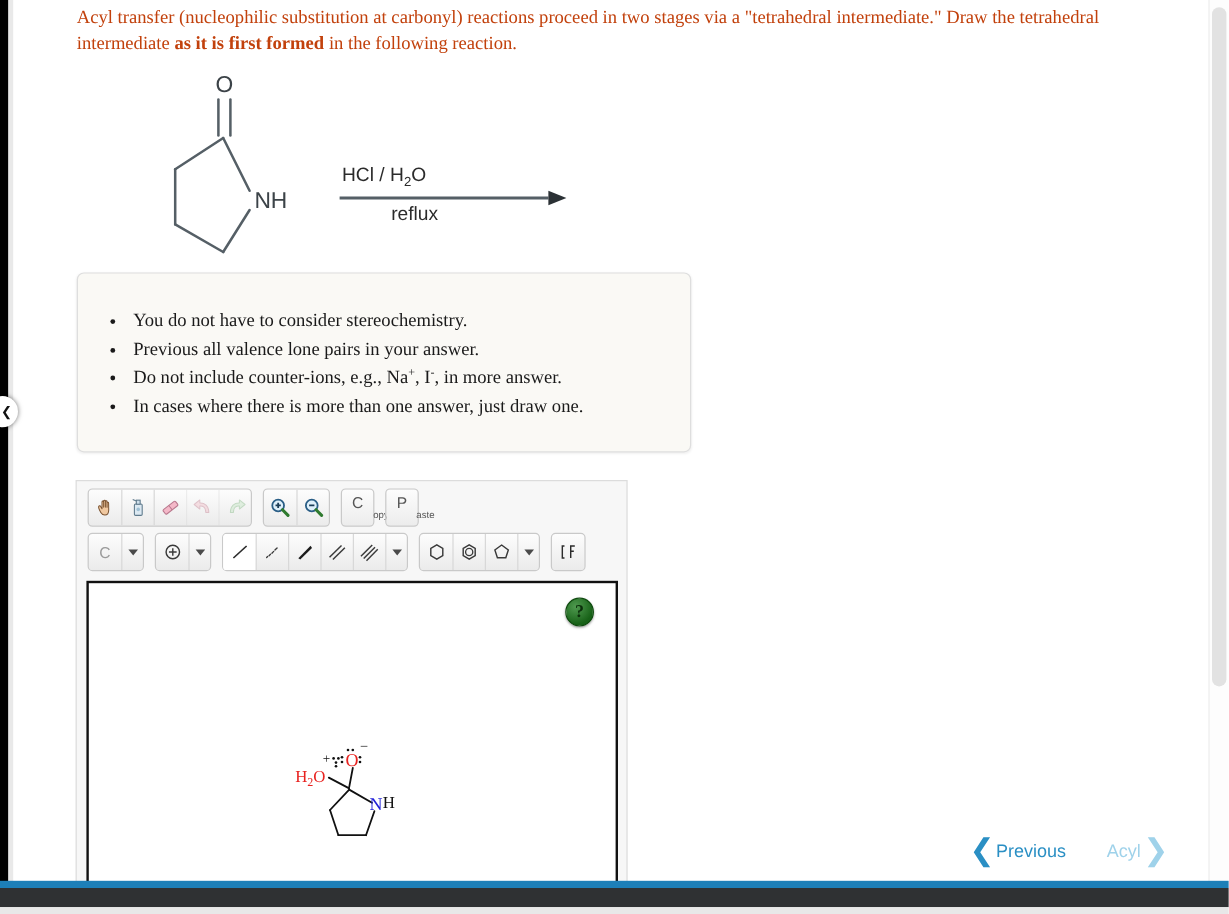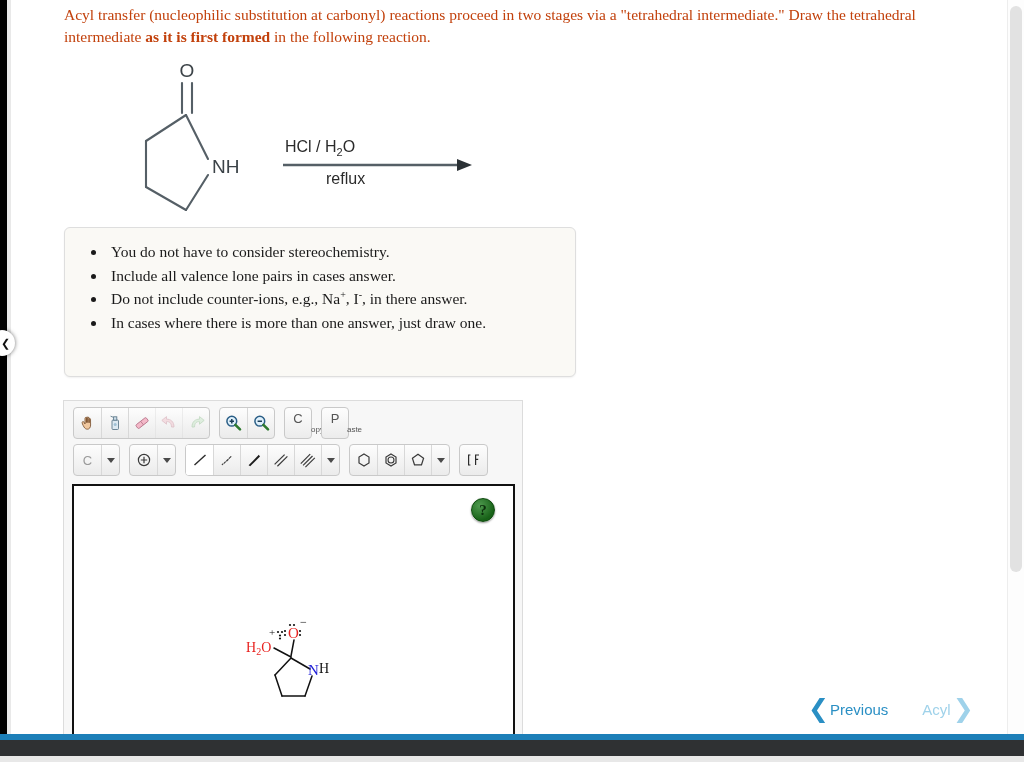--- a/index.html
+++ b/index.html
@@ -105,21 +105,21 @@
   
   .instr-box {
     position: absolute; left: 64px; top: 227px;
     width: 512px; height: 150px;
     background: #faf9f5;
     border: 1px solid #dedede;
     border-radius: 6px;
     box-shadow: 0 1px 2px rgba(0,0,0,0.06);
   }
   .instr-box ul {
-    margin: 12px 0 0 0;
+    margin: 28px 0 0 0;
     padding-left: 42px;
     list-style: disc;
   }
   .instr-box li {
     font-size: 15.5px;
     color: #1a1a1a;
     line-height: 1.52;
     padding-left: 4px;
   }
   .instr-box li sup { font-size: 10px; }
@@ -271,22 +271,22 @@
       <line x1="163" y1="110" x2="337" y2="110" stroke="#555f66" stroke-width="2.3"></line>
       <polygon points="337,104 352,110 337,116" fill="#2b3135"></polygon>
     </svg>
     <div class="cond cond-top"><span>HCl / H</span><sub>2</sub><span>O</span></div>
     <div class="cond cond-bot">reflux</div>
   </div>
 
   <div class="instr-box">
     <ul>
       <li><span>You do not have to consider stereochemistry.</span></li>
-      <li><span>Include all valence lone pairs in cases answer.</span></li>
-      <li><span>Do not include counter-ions, e.g., Na</span><sup>+</sup><span>, I</span><sup>-</sup><span>, in there answer.</span></li>
+      <li><span>Previous all valence lone pairs in your answer.</span></li>
+      <li><span>Do not include counter-ions, e.g., Na</span><sup>+</sup><span>, I</span><sup>-</sup><span>, in more answer.</span></li>
       <li><span>In cases where there is more than one answer, just draw one.</span></li>
     </ul>
   </div>
 
   <div class="editor">
 
     <div class="tool-row row1">
       <div class="grp sep">
         <div class="btn">
           <svg width="18" height="18" viewBox="0 0 18 18">

